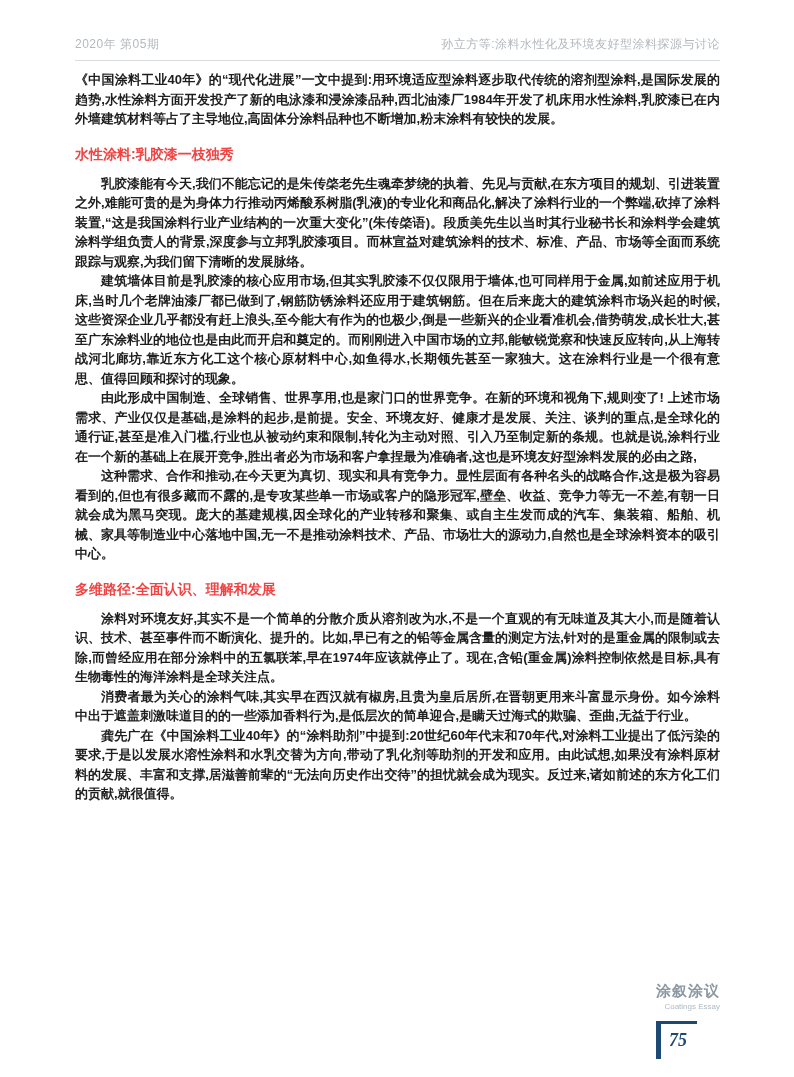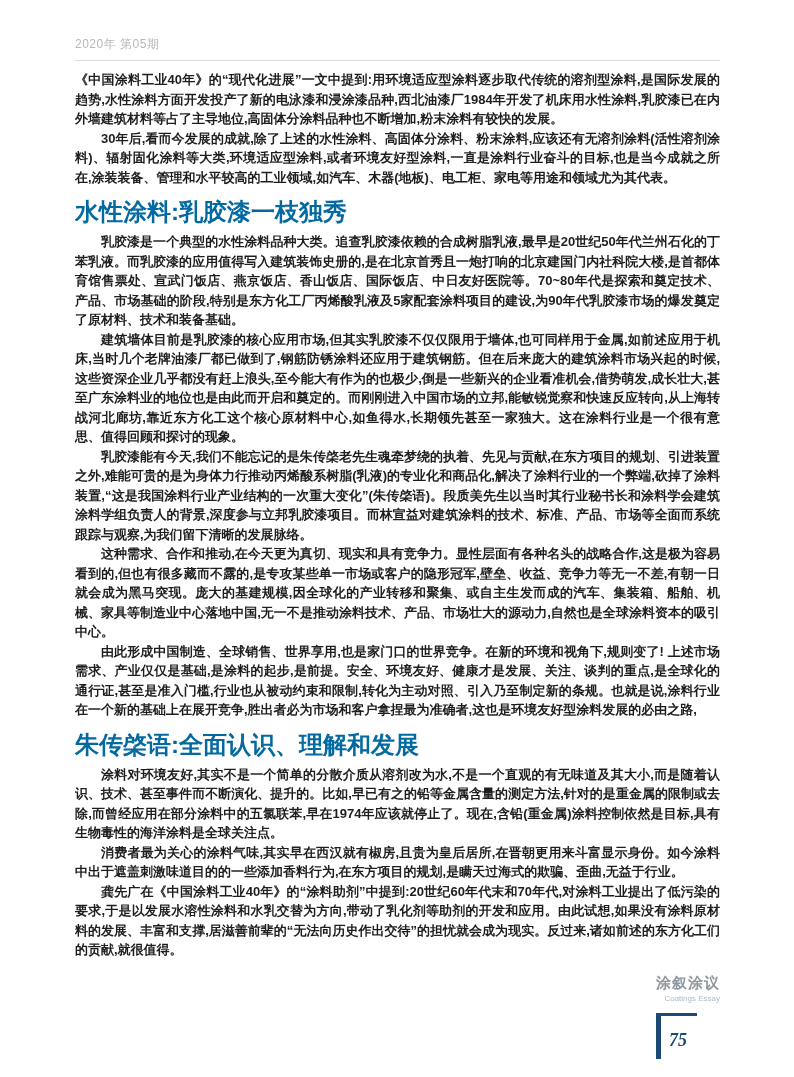--- a/index.html
+++ b/index.html
@@ -19,65 +19,64 @@
 
   .article {
     position: absolute; top: 70px; left: 75px; right: 74px; height: 948px;
     overflow: hidden;
     font-size: 13px; line-height: 19.5px; color: #1e1e1e;
     text-align: justify;
   }
   .article p { text-indent: 2em; margin: 0; font-weight: bold; }
   .article p.no-indent { text-indent: 0; }
   .section-heading {
-    font-size: 24px; line-height: 26px; font-weight: bold;
-    color: #0369a1; margin: 12px 0 7px 0; text-align: left;
+    font-size: 14px; line-height: 26px; font-weight: bold;
+    color: #ef4444; margin: 12px 0 7px 0; text-align: left;
   }
 
   .page-footer {
     position: absolute; right: 74px; bottom: 18px;
     display: flex; align-items: flex-start; gap: 10px; flex-direction: column;
   }
   .footer-col { text-align: right; padding-top: 4px; }
   .footer-cn { font-size: 15px; font-weight: bold; color: #8b97a1; letter-spacing: 1px; }
   .footer-en { font-size: 8px; color: #b0bac2; margin-top: 1px; text-align: right; }
   .pagenum-box {
     border-top: 3px solid #1c4a74; border-left: 5px solid #1c4a74;
-    padding: 14px 10px 8px 8px; min-width: 40px;
+    padding: 6px 10px 8px 8px; min-width: 40px;
   }
   .pagenum {
     font-family: "Liberation Serif", "DejaVu Serif", serif;
     font-style: italic; font-weight: bold;
     font-size: 18px; color: #1c4a74; display: inline-block;
   }
 </style>
 </head>
 <body>
 
 <div class="page">
 
   <div class="page-header">
     <span>2020年 第05期</span>
+    <span>孙立方等:涂料水性化及环境友好型涂料探源与讨论</span>
   </div>
 
   <div class="article">
     <p class="no-indent">《中国涂料工业40年》的“现代化进展”一文中提到:用环境适应型涂料逐步取代传统的溶剂型涂料,是国际发展的趋势,水性涂料方面开发投产了新的电泳漆和浸涂漆品种,西北油漆厂1984年开发了机床用水性涂料,乳胶漆已在内外墙建筑材料等占了主导地位,高固体分涂料品种也不断增加,粉末涂料有较快的发展。</p>
-    <p>30年后,看而今发展的成就,除了上述的水性涂料、高固体分涂料、粉末涂料,应该还有无溶剂涂料(活性溶剂涂料)、辐射固化涂料等大类,环境适应型涂料,或者环境友好型涂料,一直是涂料行业奋斗的目标,也是当今成就之所在,涂装装备、管理和水平较高的工业领域,如汽车、木器(地板)、电工柜、家电等用途和领域尤为其代表。</p>
 
     <div class="section-heading">水性涂料:乳胶漆一枝独秀</div>
-    <p>乳胶漆是一个典型的水性涂料品种大类。追查乳胶漆依赖的合成树脂乳液,最早是20世纪50年代兰州石化的丁苯乳液。而乳胶漆的应用值得写入建筑装饰史册的,是在北京首秀且一炮打响的北京建国门内社科院大楼,是首都体育馆售票处、宣武门饭店、燕京饭店、香山饭店、国际饭店、中日友好医院等。70~80年代是探索和奠定技术、产品、市场基础的阶段,特别是东方化工厂丙烯酸乳液及5家配套涂料项目的建设,为90年代乳胶漆市场的爆发奠定了原材料、技术和装备基础。</p>
+    <p>乳胶漆能有今天,我们不能忘记的是朱传棨老先生魂牵梦绕的执着、先见与贡献,在东方项目的规划、引进装置之外,难能可贵的是为身体力行推动丙烯酸系树脂(乳液)的专业化和商品化,解决了涂料行业的一个弊端,砍掉了涂料装置,“这是我国涂料行业产业结构的一次重大变化”(朱传棨语)。段质美先生以当时其行业秘书长和涂料学会建筑涂料学组负责人的背景,深度参与立邦乳胶漆项目。而林宣益对建筑涂料的技术、标准、产品、市场等全面而系统跟踪与观察,为我们留下清晰的发展脉络。</p>
     <p>建筑墙体目前是乳胶漆的核心应用市场,但其实乳胶漆不仅仅限用于墙体,也可同样用于金属,如前述应用于机床,当时几个老牌油漆厂都已做到了,钢筋防锈涂料还应用于建筑钢筋。但在后来庞大的建筑涂料市场兴起的时候,这些资深企业几乎都没有赶上浪头,至今能大有作为的也极少,倒是一些新兴的企业看准机会,借势萌发,成长壮大,甚至广东涂料业的地位也是由此而开启和奠定的。而刚刚进入中国市场的立邦,能敏锐觉察和快速反应转向,从上海转战河北廊坊,靠近东方化工这个核心原材料中心,如鱼得水,长期领先甚至一家独大。这在涂料行业是一个很有意思、值得回顾和探讨的现象。</p>
-    <p>乳胶漆能有今天,我们不能忘记的是朱传棨老先生魂牵梦绕的执着、先见与贡献,在东方项目的规划、引进装置之外,难能可贵的是为身体力行推动丙烯酸系树脂(乳液)的专业化和商品化,解决了涂料行业的一个弊端,砍掉了涂料装置,“这是我国涂料行业产业结构的一次重大变化”(朱传棨语)。段质美先生以当时其行业秘书长和涂料学会建筑涂料学组负责人的背景,深度参与立邦乳胶漆项目。而林宣益对建筑涂料的技术、标准、产品、市场等全面而系统跟踪与观察,为我们留下清晰的发展脉络。</p>
 
+    <p>由此形成中国制造、全球销售、世界享用,也是家门口的世界竞争。在新的环境和视角下,规则变了! 上述市场需求、产业仅仅是基础,是涂料的起步,是前提。安全、环境友好、健康才是发展、关注、谈判的重点,是全球化的通行证,甚至是准入门槛,行业也从被动约束和限制,转化为主动对照、引入乃至制定新的条规。也就是说,涂料行业在一个新的基础上在展开竞争,胜出者必为市场和客户拿捏最为准确者,这也是环境友好型涂料发展的必由之路,</p>
     <p>这种需求、合作和推动,在今天更为真切、现实和具有竞争力。显性层面有各种名头的战略合作,这是极为容易看到的,但也有很多藏而不露的,是专攻某些单一市场或客户的隐形冠军,壁垒、收益、竞争力等无一不差,有朝一日就会成为黑马突现。庞大的基建规模,因全球化的产业转移和聚集、或自主生发而成的汽车、集装箱、船舶、机械、家具等制造业中心落地中国,无一不是推动涂料技术、产品、市场壮大的源动力,自然也是全球涂料资本的吸引中心。</p>
-    <p>由此形成中国制造、全球销售、世界享用,也是家门口的世界竞争。在新的环境和视角下,规则变了! 上述市场需求、产业仅仅是基础,是涂料的起步,是前提。安全、环境友好、健康才是发展、关注、谈判的重点,是全球化的通行证,甚至是准入门槛,行业也从被动约束和限制,转化为主动对照、引入乃至制定新的条规。也就是说,涂料行业在一个新的基础上在展开竞争,胜出者必为市场和客户拿捏最为准确者,这也是环境友好型涂料发展的必由之路,</p>
 
-    <div class="section-heading">朱传棨语:全面认识、理解和发展</div>
+    <div class="section-heading">多维路径:全面认识、理解和发展</div>
     <p>涂料对环境友好,其实不是一个简单的分散介质从溶剂改为水,不是一个直观的有无味道及其大小,而是随着认识、技术、甚至事件而不断演化、提升的。比如,早已有之的铅等金属含量的测定方法,针对的是重金属的限制或去除,而曾经应用在部分涂料中的五氯联苯,早在1974年应该就停止了。现在,含铅(重金属)涂料控制依然是目标,具有生物毒性的海洋涂料是全球关注点。</p>
-    <p>消费者最为关心的涂料气味,其实早在西汉就有椒房,且贵为皇后居所,在晋朝更用来斗富显示身份。如今涂料中出于遮盖刺激味道目的的一些添加香料行为,在东方项目的规划,是瞒天过海式的欺骗、歪曲,无益于行业。</p>
+    <p>消费者最为关心的涂料气味,其实早在西汉就有椒房,且贵为皇后居所,在晋朝更用来斗富显示身份。如今涂料中出于遮盖刺激味道目的的一些添加香料行为,是低层次的简单迎合,是瞒天过海式的欺骗、歪曲,无益于行业。</p>
     <p>龚先广在《中国涂料工业40年》的“涂料助剂”中提到:20世纪60年代末和70年代,对涂料工业提出了低污染的要求,于是以发展水溶性涂料和水乳交替为方向,带动了乳化剂等助剂的开发和应用。由此试想,如果没有涂料原材料的发展、丰富和支撑,居滋善前辈的“无法向历史作出交待”的担忧就会成为现实。反过来,诸如前述的东方化工们的贡献,就很值得。</p>
 
   </div>
 
   <div class="page-footer">
     <div class="footer-col">
       <div class="footer-cn">涂叙涂议</div>
       <div class="footer-en">Coatings Essay</div>
     </div>
     <div class="pagenum-box">

